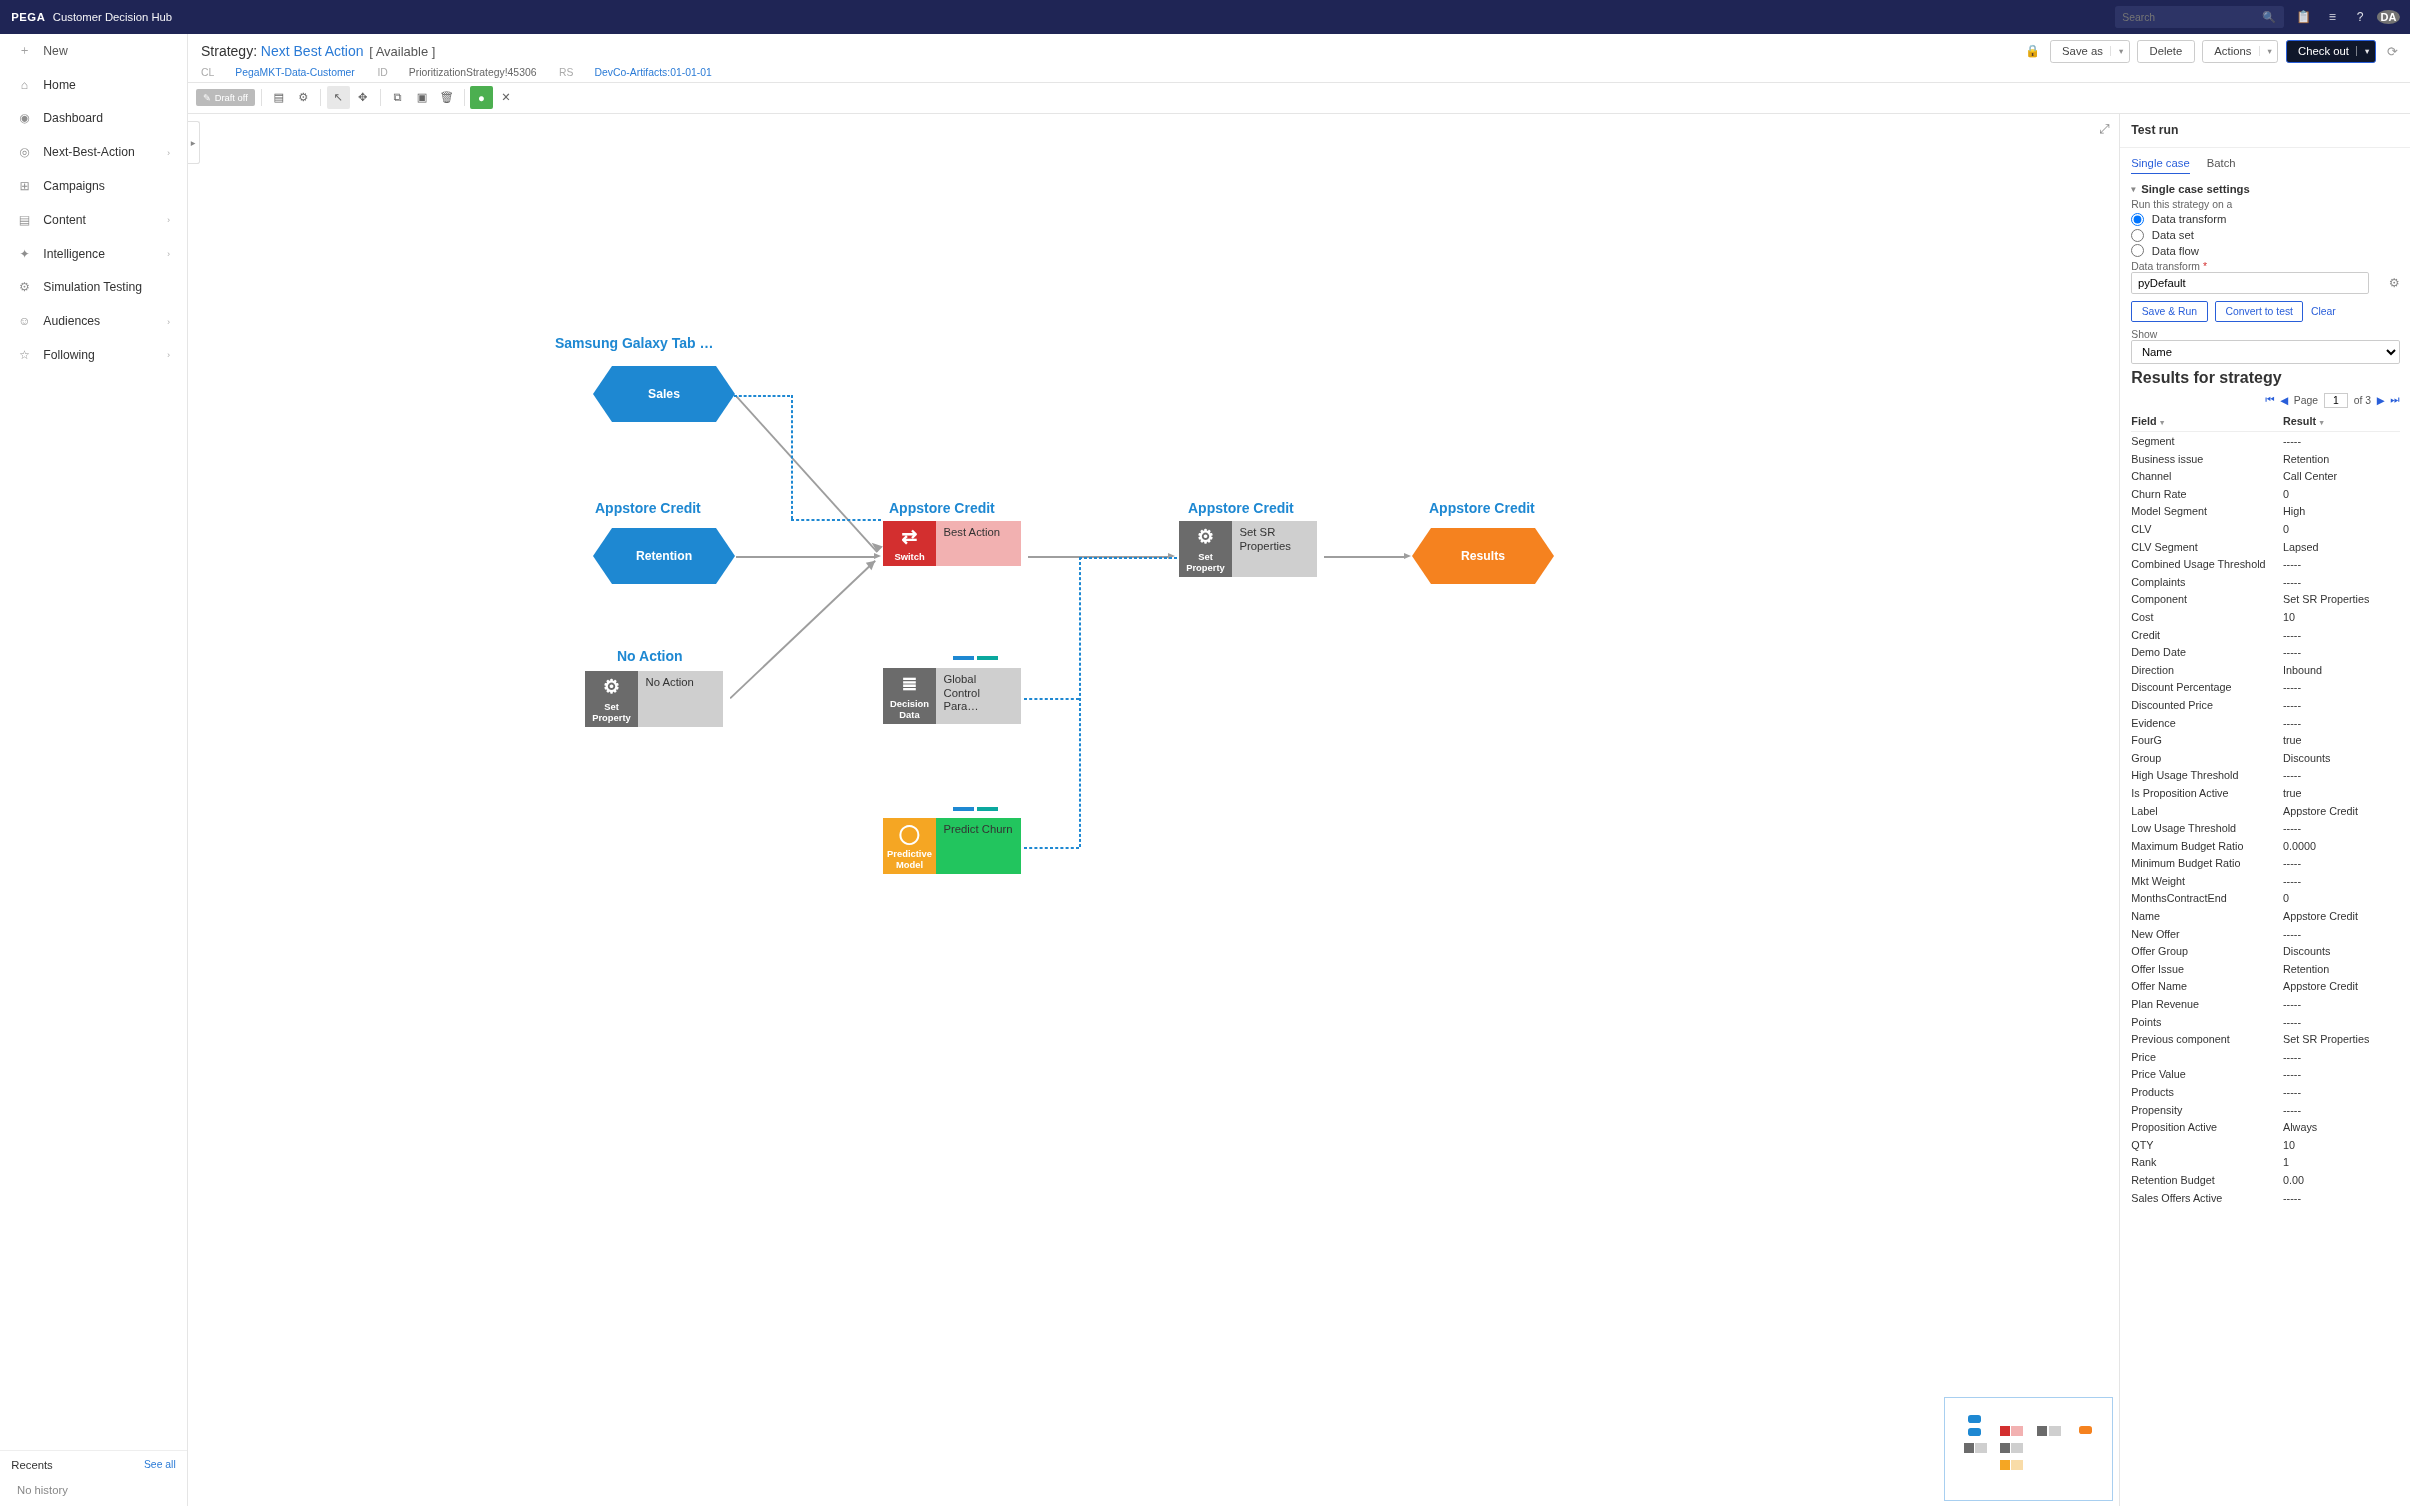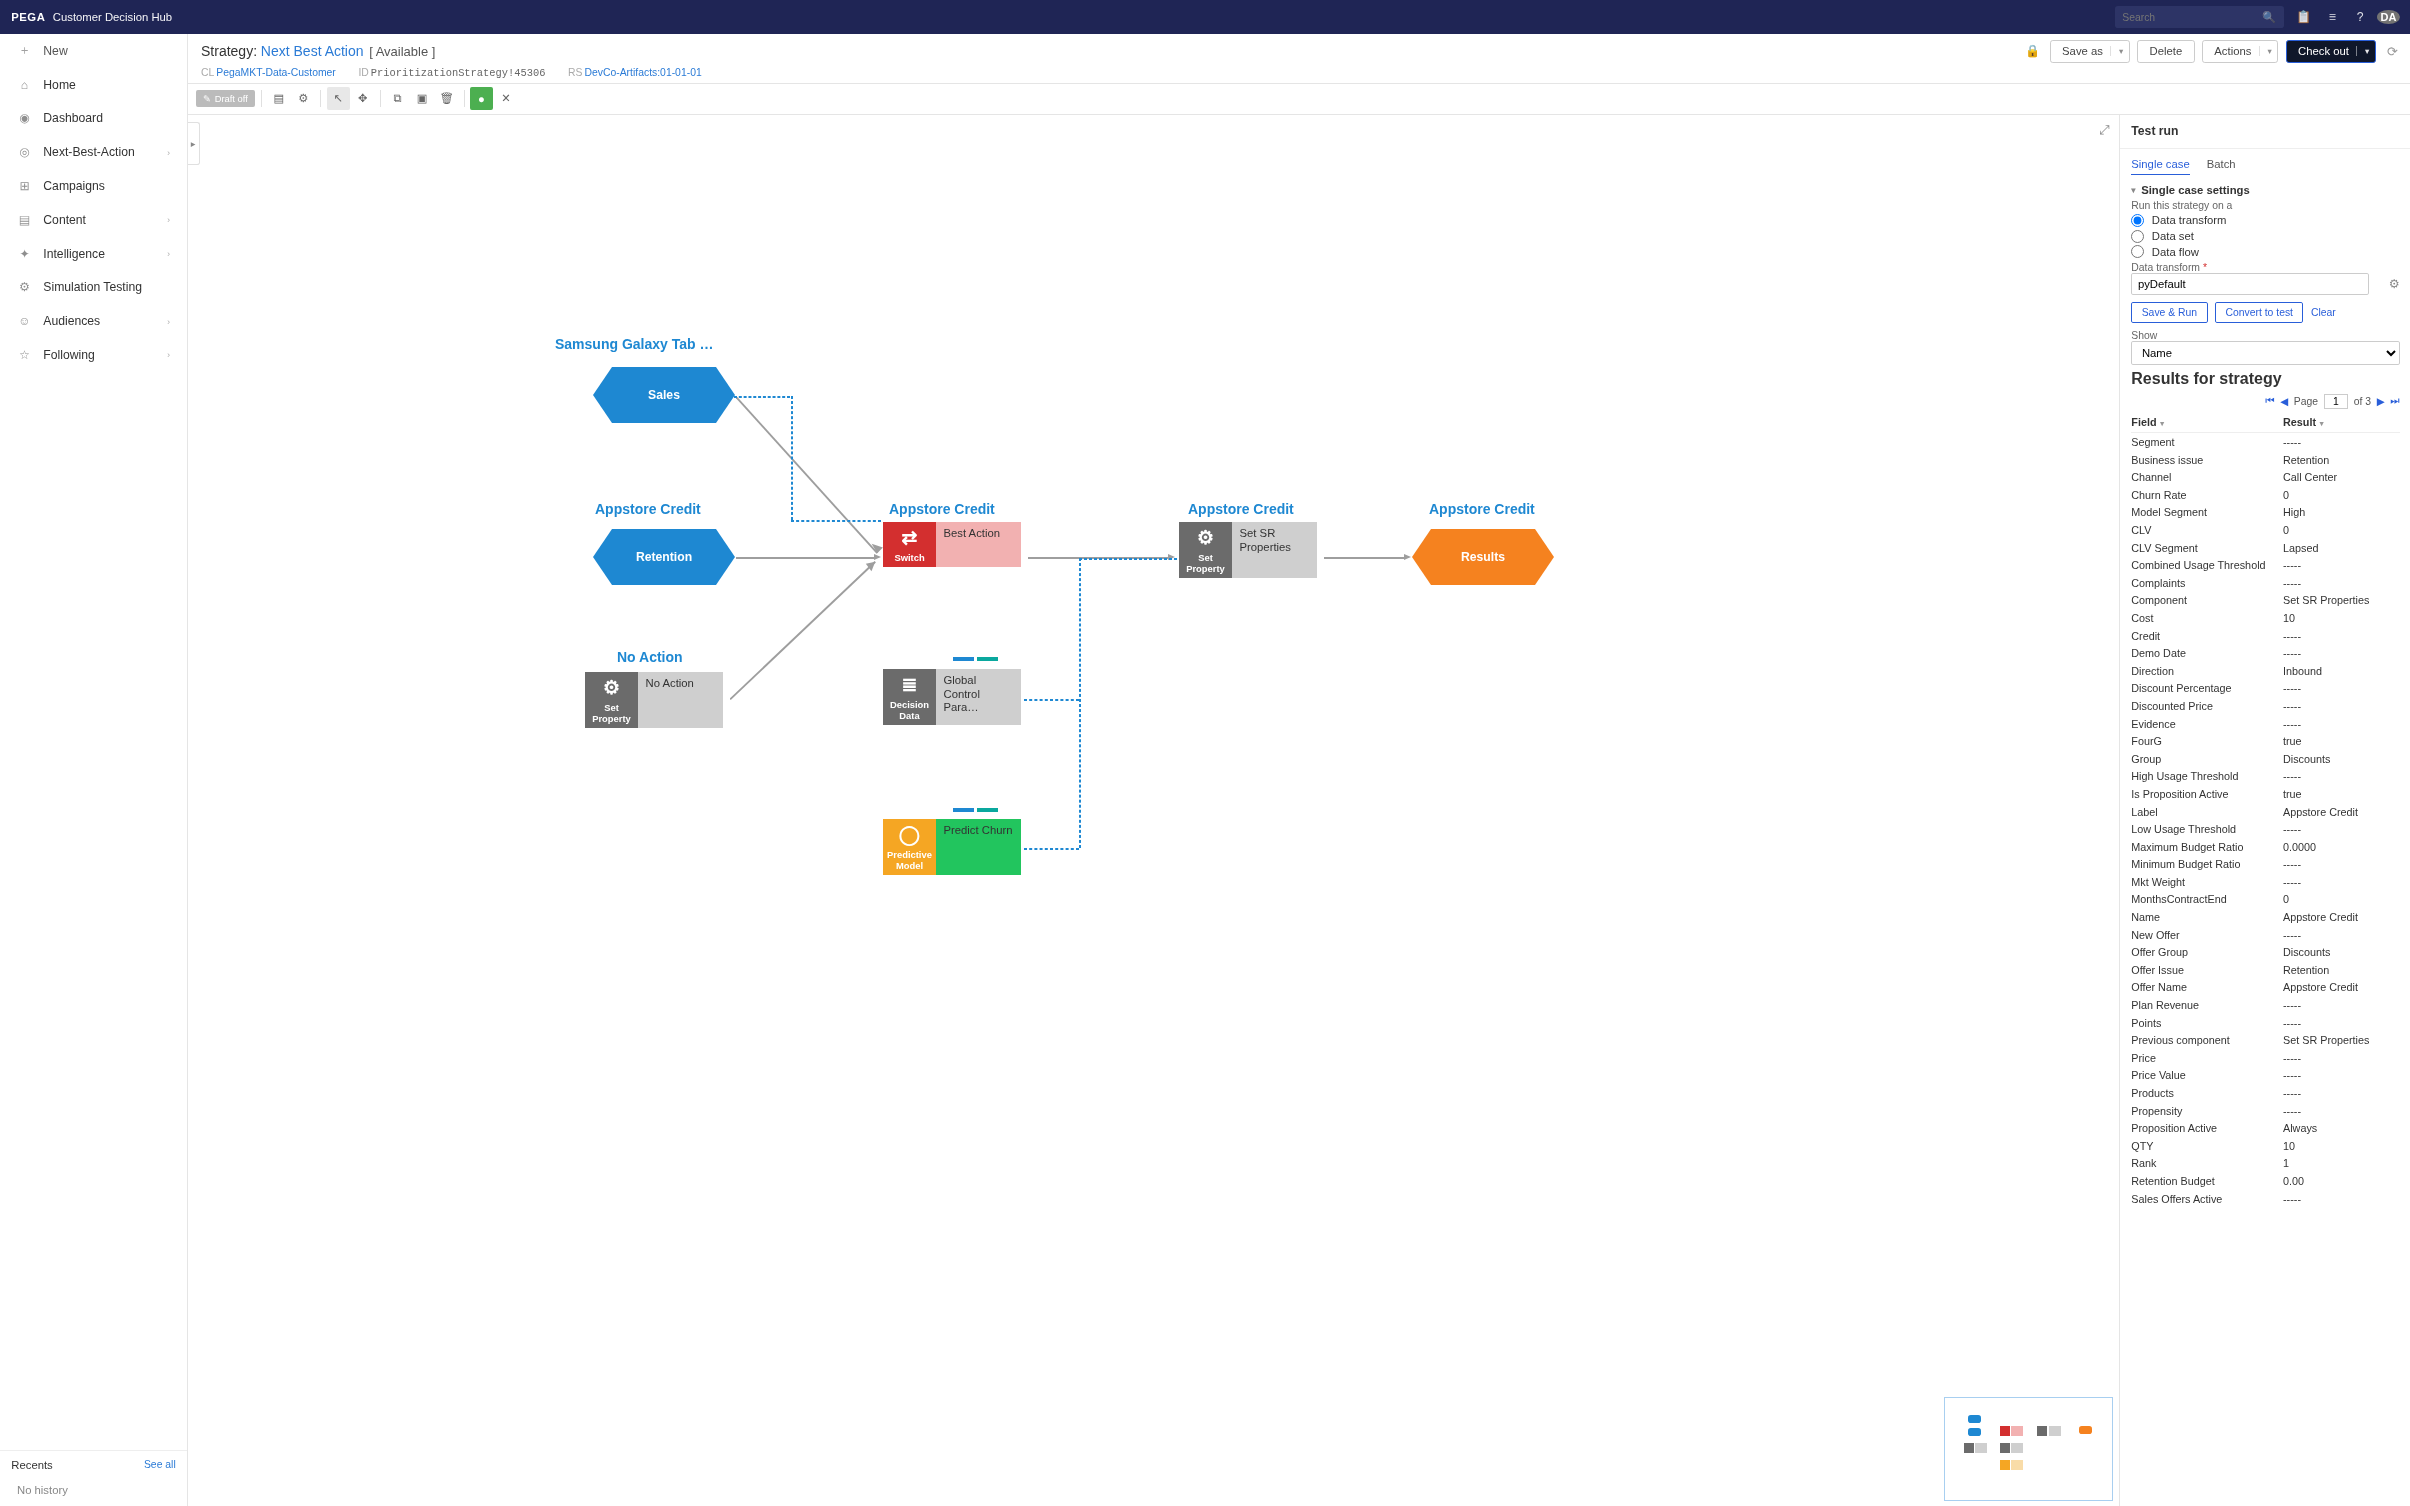--- a/index.html
+++ b/index.html
@@ -35,24 +35,24 @@
 .hspacer { flex: 1; }
 .lock { color: #bbb; margin-right: 9.4px; font-size:12.2px; }
 .btn { font-size: 11.3px; padding: 4.7px 11.3px; border: 0.9px solid #ccc; border-radius: 2.8px; background: #fff; cursor: pointer; color: #444; }
 .btn+.btn { margin-left: 7.5px; }
 .btn.split { padding-right: 5.6px; display: inline-flex; align-items: center; gap: 7.5px; }
 .btn.split .caret { font-size: 8.5px; opacity: 0.6; border-left: 0.9px solid #ccc; padding-left: 7.5px; }
 .btn.primary { background: #0f172a; color: #fff; border-color: #295ed9; }
 .btn.primary .caret { border-left-color: rgba(255,255,255,0.5); opacity:0.9;}
 .refresh { margin-left: 11.3px; color: #999; font-size: 13px; cursor:pointer; }
 .header-row2 { display: flex; gap: 22.6px; font-size: 10.4px; color: #888; margin-top: 3.8px; padding-bottom:3.8px;}
-.header-row2 .meta { display: flex; gap: 2px; }
+.header-row2 .meta { display: flex; gap: 21px; }
 .header-row2 .meta .label { color: #aaa; }
 .header-row2 .meta .val { color: #2b7bd6; }
-.header-row2 .meta .val.plain { color: #666; font-family: Liberation Mono, monospace; }
+.header-row2 .meta .val.plain { color: #666; }
 .tabs { display: flex; gap: 19px; font-size: 11.3px; color: #555; padding-top:3.8px;}
 .tab { padding: 5.6px 1.9px; cursor: pointer; }
 .tab.active { color: #295ed9; border-bottom: 1.9px solid #295ed9; font-weight:500;}
 .toolbar { display: flex; align-items: center; gap: 1.9px; padding: 3.8px 7.5px; border-bottom: 0.9px solid #e5e5e5; }
 .toolbtn { width: 22.6px; height: 22.6px; display: flex; align-items: center; justify-content: center; font-size: 11.3px; color: #666; cursor: pointer; border-radius:1.9px;}
 .toolbtn.sel { background: #e8e8e8; }
 .toolsep { width: 0.9px; height: 17px; background: #e0e0e0; margin: 0 3.8px; }
 .draftbtn { background: #bbb; color: #fff; font-size: 9.4px; padding: 2.8px 7.5px; border-radius: 1.9px; display:flex; align-items:center; gap:3.8px;}
 .canvas-wrap { flex: 1; display: flex; min-height:0;}
 .canvas { flex: 1; position: relative; background: #fff; overflow: hidden; }

